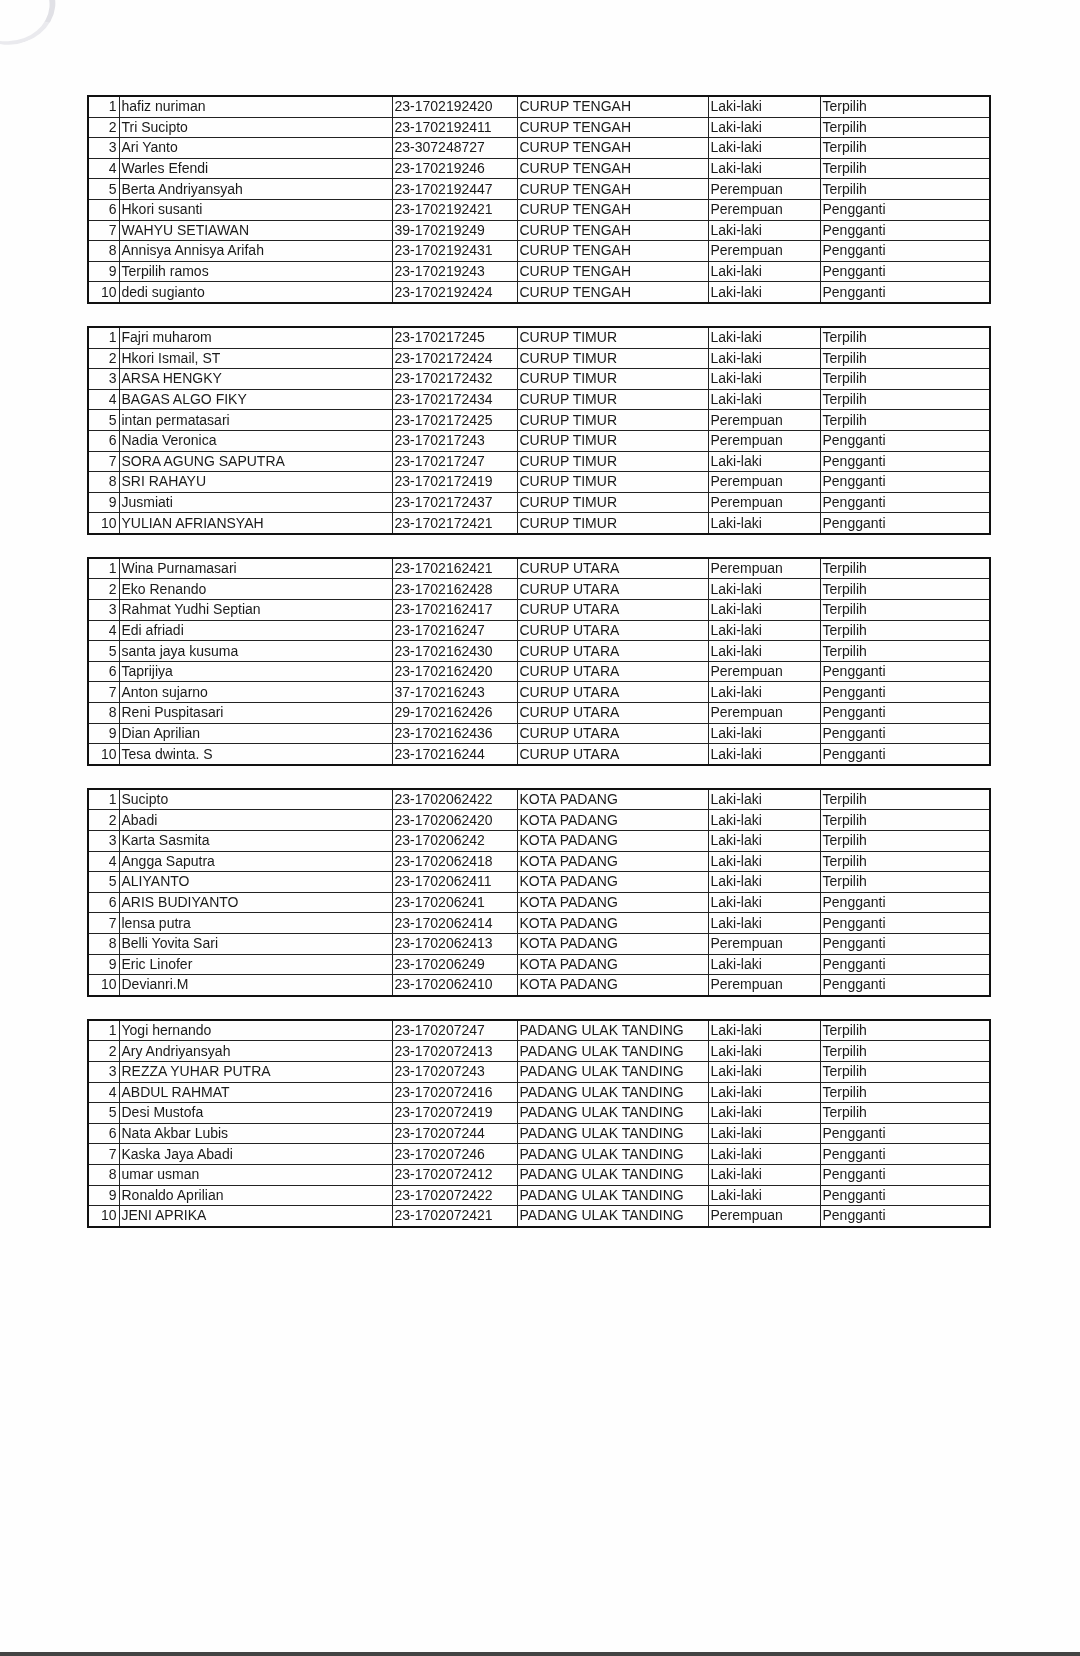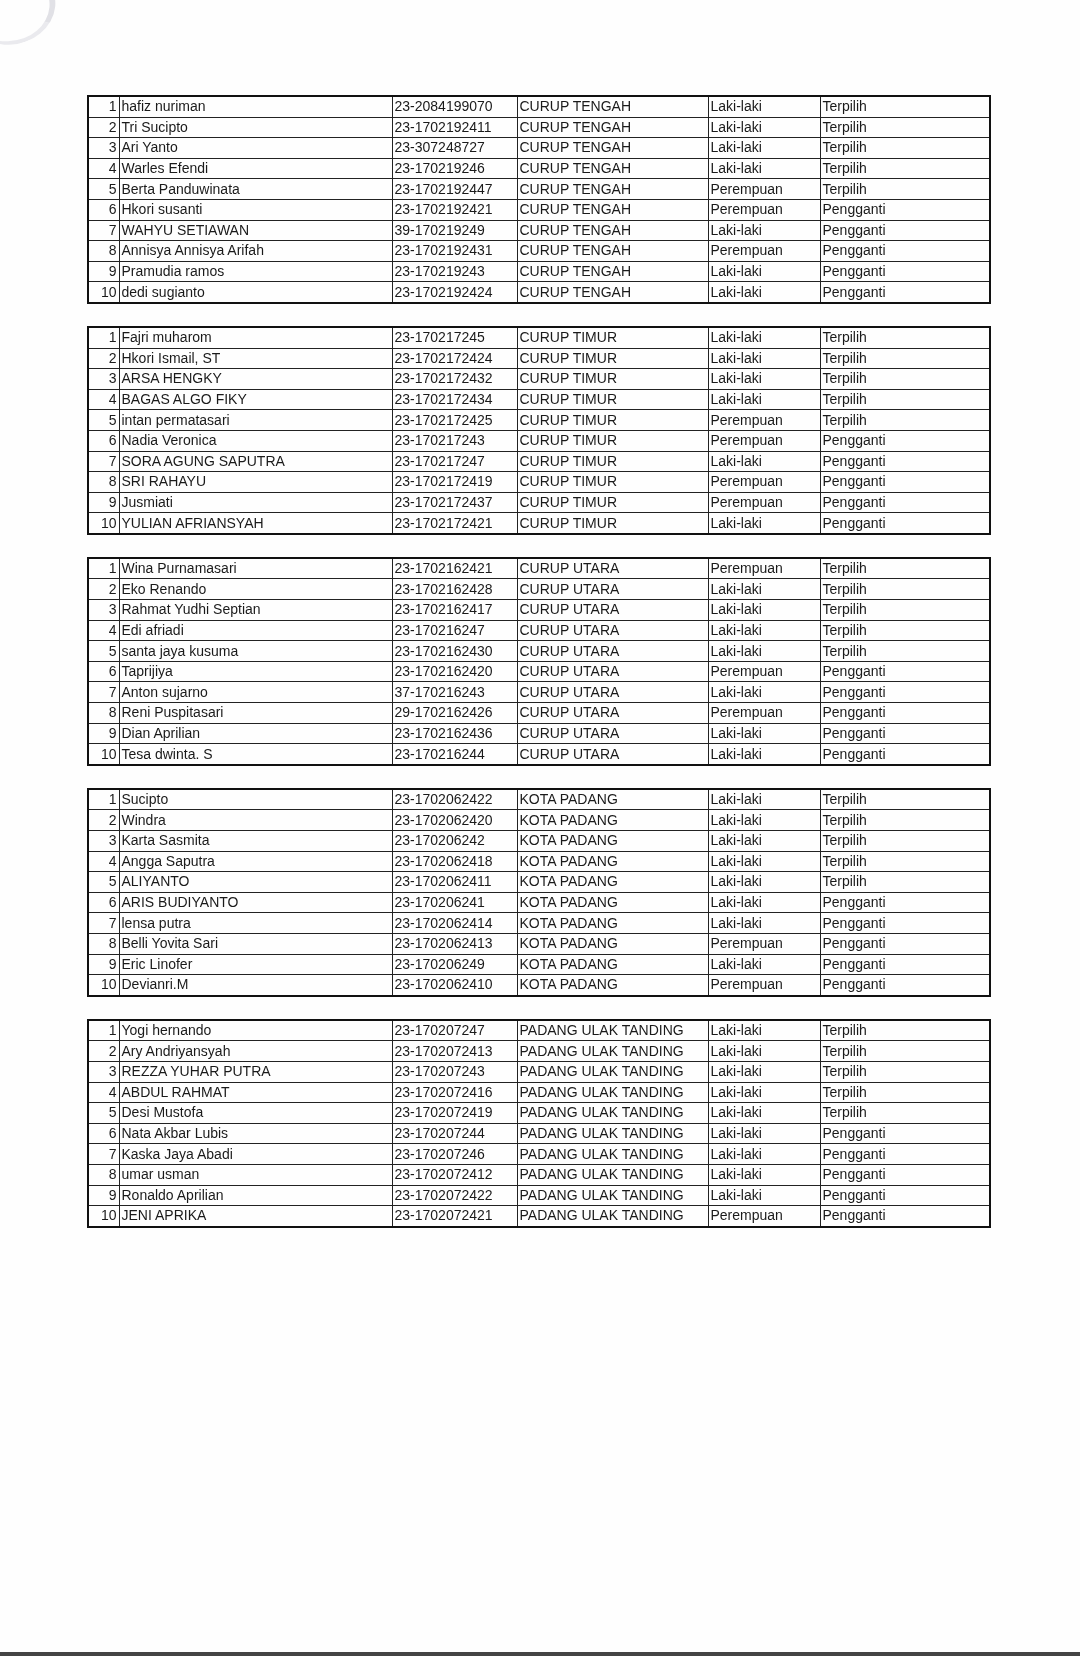--- a/index.html
+++ b/index.html
@@ -80,21 +80,21 @@
           <col class="w-name">
           <col class="w-code">
           <col class="w-kec">
           <col class="w-gender">
           <col class="w-status">
         </colgroup>
         <tbody>
   <tr>
     <td class="c-no">1</td>
     <td class="c-name">hafiz nuriman</td>
-    <td class="c-code">23-2084199070</td>
+    <td class="c-code">23-1702192420</td>
     <td class="c-kec">CURUP TENGAH</td>
     <td class="c-gender">Laki-laki</td>
     <td class="c-status">Terpilih</td>
   </tr>
 
   <tr>
     <td class="c-no">2</td>
     <td class="c-name">Tri Sucipto</td>
     <td class="c-code">23-1702192411</td>
     <td class="c-kec">CURUP TENGAH</td>
@@ -115,21 +115,21 @@
     <td class="c-no">4</td>
     <td class="c-name">Warles Efendi</td>
     <td class="c-code">23-170219246</td>
     <td class="c-kec">CURUP TENGAH</td>
     <td class="c-gender">Laki-laki</td>
     <td class="c-status">Terpilih</td>
   </tr>
 
   <tr>
     <td class="c-no">5</td>
-    <td class="c-name">Berta Panduwinata</td>
+    <td class="c-name">Berta Andriyansyah</td>
     <td class="c-code">23-1702192447</td>
     <td class="c-kec">CURUP TENGAH</td>
     <td class="c-gender">Perempuan</td>
     <td class="c-status">Terpilih</td>
   </tr>
 
   <tr>
     <td class="c-no">6</td>
     <td class="c-name">Hkori susanti</td>
     <td class="c-code">23-1702192421</td>
@@ -151,21 +151,21 @@
     <td class="c-no">8</td>
     <td class="c-name">Annisya Annisya Arifah</td>
     <td class="c-code">23-1702192431</td>
     <td class="c-kec">CURUP TENGAH</td>
     <td class="c-gender">Perempuan</td>
     <td class="c-status">Pengganti</td>
   </tr>
 
   <tr>
     <td class="c-no">9</td>
-    <td class="c-name">Pramudia ramos</td>
+    <td class="c-name">Terpilih ramos</td>
     <td class="c-code">23-170219243</td>
     <td class="c-kec">CURUP TENGAH</td>
     <td class="c-gender">Laki-laki</td>
     <td class="c-status">Pengganti</td>
   </tr>
 
   <tr>
     <td class="c-no">10</td>
     <td class="c-name">dedi sugianto</td>
     <td class="c-code">23-1702192424</td>
@@ -391,21 +391,21 @@
     <td class="c-no">1</td>
     <td class="c-name">Sucipto</td>
     <td class="c-code">23-1702062422</td>
     <td class="c-kec">KOTA PADANG</td>
     <td class="c-gender">Laki-laki</td>
     <td class="c-status">Terpilih</td>
   </tr>
 
   <tr>
     <td class="c-no">2</td>
-    <td class="c-name">Windra</td>
+    <td class="c-name">Abadi</td>
     <td class="c-code">23-1702062420</td>
     <td class="c-kec">KOTA PADANG</td>
     <td class="c-gender">Laki-laki</td>
     <td class="c-status">Terpilih</td>
   </tr>
 
   <tr>
     <td class="c-no">3</td>
     <td class="c-name">Karta Sasmita</td>
     <td class="c-code">23-170206242</td>

